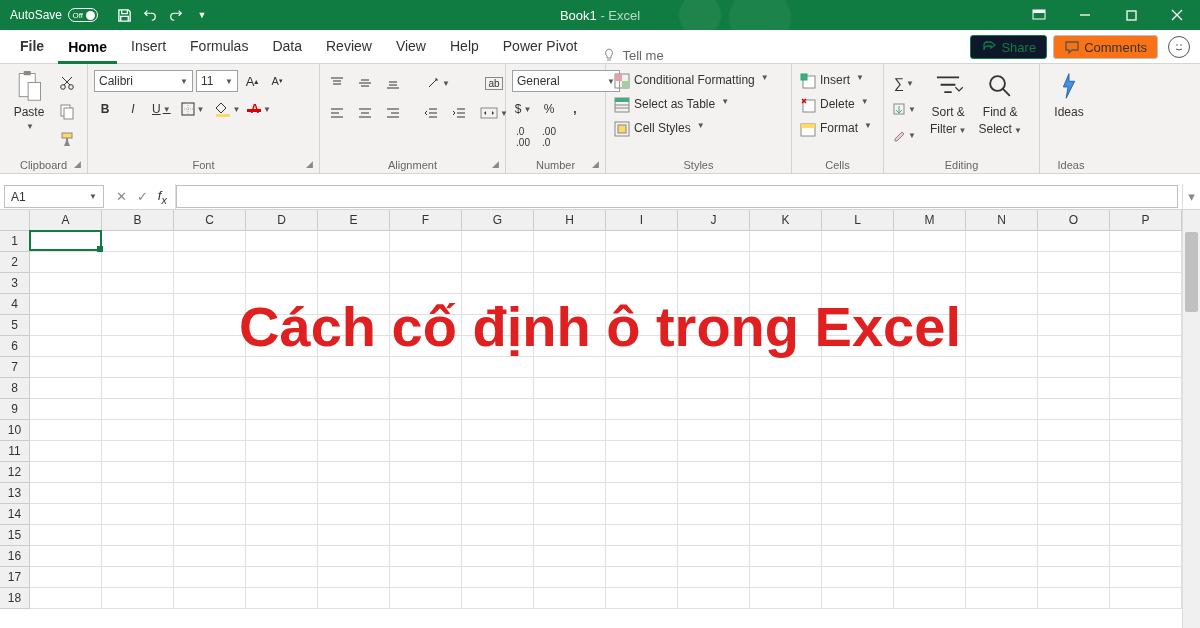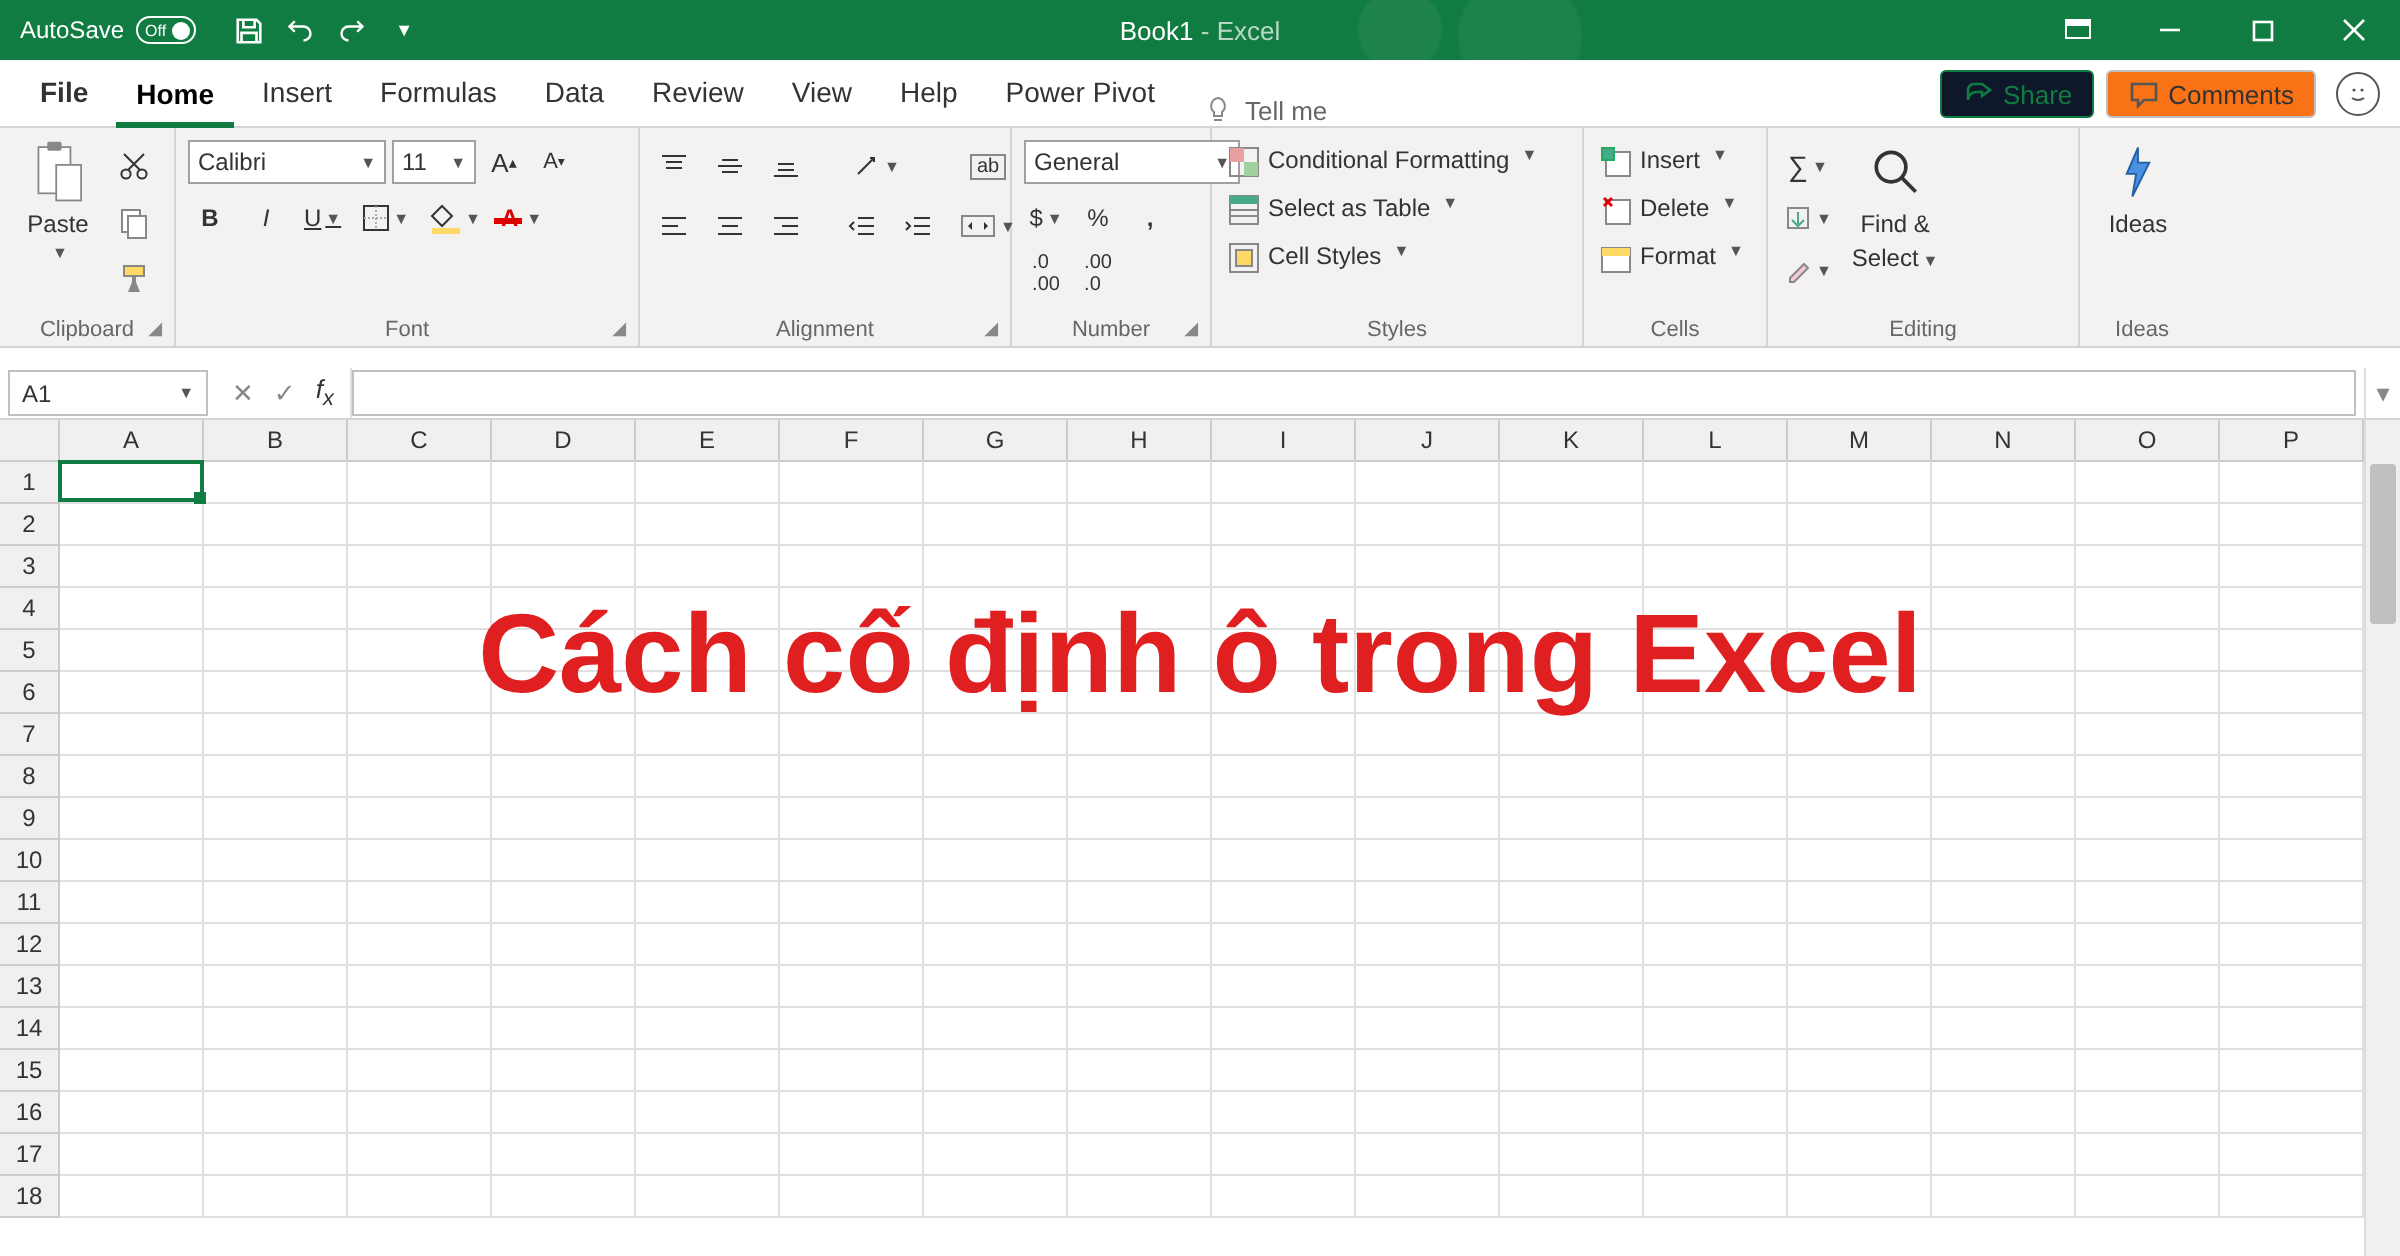--- a/index.html
+++ b/index.html
@@ -442,20 +442,28 @@
               <path d="M7 4v6M4 8l3 3 3-3" fill="none" stroke="#4a8"></path>
             </svg>
             <span class="dd">▼</span>
           </div>
         <div class="sbtn">
             <svg width="14" height="14">
               <path d="M3 11L10 4l2 2-7 7H3z" fill="#f8c8d8" stroke="#888"></path>
             </svg>
             <span class="dd">▼</span>
           </div>
+      </div>
+      <div class="vbtn" style="margin-left:4px">
+        <svg width="26" height="26" viewBox="0 0 26 26">
+            <path d="M4 6h18M7 12h12M10 18h6" stroke="#333" stroke-width="1.5"></path>
+            <path d="M19 14l3 3 3-3" fill="none" stroke="#333"></path>
+          </svg>
+        <span>Sort &amp;</span>
+        <span style="font-size:12px"><span>Filter</span><span class="dd">▼</span></span>
       </div>
       <div class="vbtn">
         <svg width="26" height="26" viewBox="0 0 26 26">
             <circle cx="11" cy="11" r="6" fill="none" stroke="#333" stroke-width="1.5"></circle>
             <line x1="15" y1="15" x2="21" y2="21" stroke="#333" stroke-width="1.5"></line>
           </svg>
         <span>Find &amp;</span>
         <span style="font-size:12px"><span>Select</span><span class="dd">▼</span></span>
       </div>
     </div>

